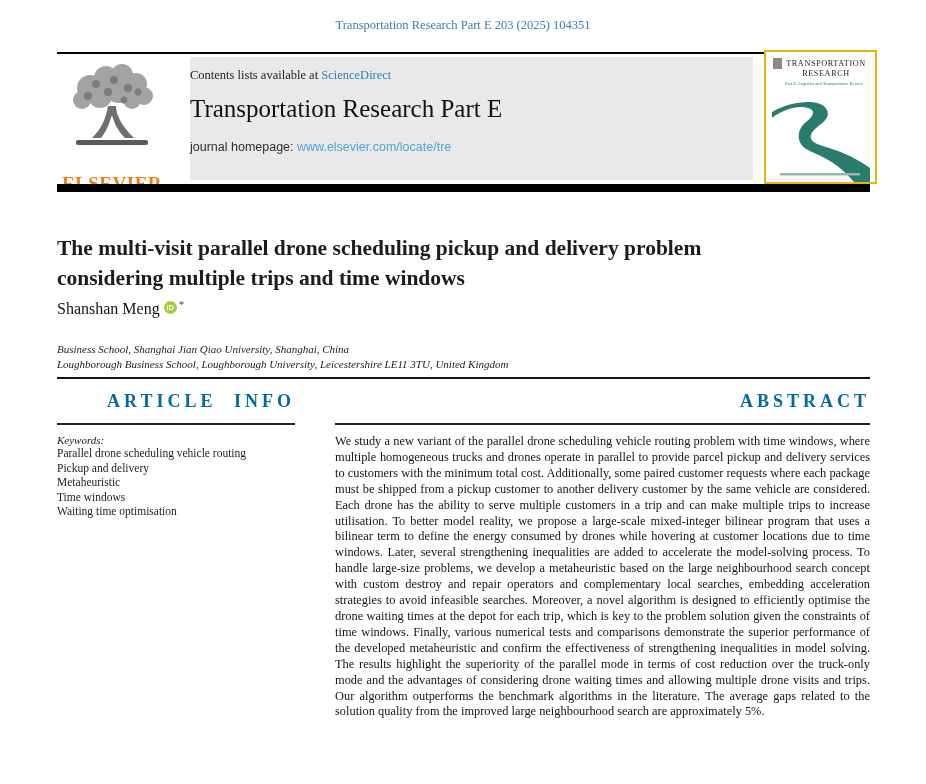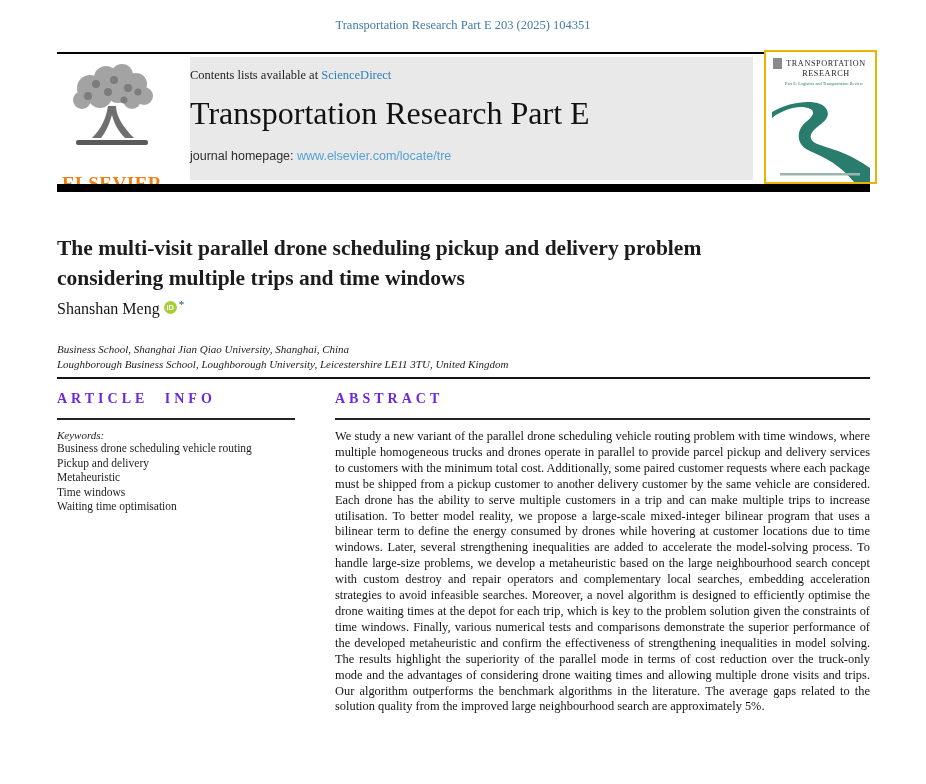--- a/index.html
+++ b/index.html
@@ -18,21 +18,21 @@
     display:block; margin-top:15px; font-size:19px; font-weight:700; color:#f07f13;
     letter-spacing:0.5px; font-family:"Liberation Serif", serif;
   }
 
   .band {
     position:absolute; left:190px; top:57px; width:563px; height:123px;
     background:#e9e9e9; text-align:left;
   }
   .band .contents-line { margin-top:11px; font-size:12.5px; color:#1d1d1d; }
   .band .contents-line .sciencedirect { color:#2f7fb5; text-decoration:none; }
-  .band .journal-title { margin-top:12px; font-size:32px; color:#111; }
+  .band .journal-title { margin-top:12px; font-size:25px; color:#111; }
   .band .homepage-line {
     margin-top:17px; font-size:12.5px; color:#2e2e2e;
     font-family:"Liberation Sans", sans-serif;
   }
   .band .homepage-line .homepage-url { color:#56a0d3; text-decoration:none; }
 
   .cover {
     position:absolute; left:764px; top:50px; width:113px; height:134px;
     border:2px solid #eab308; background:#fff; box-sizing:border-box;
   }
@@ -55,21 +55,21 @@
   .affiliations {
     position:absolute; left:57px; top:342px; font-style:italic;
     font-size:11px; line-height:15px; color:#222;
   }
   .mid-rule { position:absolute; left:57px; top:377px; width:813px; height:2px; background:#151515; }
 
   .columns { position:absolute; left:57px; top:391px; width:813px; display:flex; }
   .left-col { width:238px; margin-right:40px; flex:none; }
   .right-col { flex:1; min-width:0; }
   .col-heading {
-    font-size:14px; font-weight:700; letter-spacing:4px; word-spacing:9px; color:#6d28d9;
+    font-size:18px; font-weight:700; letter-spacing:4px; word-spacing:9px; color:#0369a1;text-align:right;
   }
   .heading-rule { height:2px; background:#222; margin-top:11px; }
   .kw-label { margin-top:9px; font-style:italic; font-size:11px; color:#222; }
   .kw-item { font-size:11.5px; line-height:14.5px; color:#1d1d1d; }
   .abstract-text {
     margin-top:9px; font-size:12.4px; line-height:15.9px;
     text-align:justify; color:#141414;
   }
 </style>
 </head>
@@ -145,21 +145,21 @@
     <div>Loughborough Business School, Loughborough University, Leicestershire LE11 3TU, United Kingdom</div>
   </div>
 
   <div class="mid-rule"></div>
 
   <div class="columns">
     <div class="left-col">
       <div class="col-heading">ARTICLE INFO</div>
       <div class="heading-rule"></div>
       <div class="kw-label">Keywords:</div>
-      <div class="kw-item">Business drone scheduling vehicle routing</div>
+      <div class="kw-item">Parallel drone scheduling vehicle routing</div>
       <div class="kw-item">Pickup and delivery</div>
       <div class="kw-item">Metaheuristic</div>
       <div class="kw-item">Time windows</div>
       <div class="kw-item">Waiting time optimisation</div>
     </div>
     <div class="right-col">
       <div class="col-heading">ABSTRACT</div>
       <div class="heading-rule"></div>
       <div class="abstract-text">We study a new variant of the parallel drone scheduling vehicle routing problem with time windows, where multiple homogeneous trucks and drones operate in parallel to provide parcel pickup and delivery services to customers with the minimum total cost. Additionally, some paired customer requests where each package must be shipped from a pickup customer to another delivery customer by the same vehicle are considered. Each drone has the ability to serve multiple customers in a trip and can make multiple trips to increase utilisation. To better model reality, we propose a large-scale mixed-integer bilinear program that uses a bilinear term to define the energy consumed by drones while hovering at customer locations due to time windows. Later, several strengthening inequalities are added to accelerate the model-solving process. To handle large-size problems, we develop a metaheuristic based on the large neighbourhood search concept with custom destroy and repair operators and complementary local searches, embedding acceleration strategies to avoid infeasible searches. Moreover, a novel algorithm is designed to efficiently optimise the drone waiting times at the depot for each trip, which is key to the problem solution given the constraints of time windows. Finally, various numerical tests and comparisons demonstrate the superior performance of the developed metaheuristic and confirm the effectiveness of strengthening inequalities in model solving. The results highlight the superiority of the parallel mode in terms of cost reduction over the truck-only mode and the advantages of considering drone waiting times and allowing multiple drone visits and trips. Our algorithm outperforms the benchmark algorithms in the literature. The average gaps related to the solution quality from the improved large neighbourhood search are approximately 5%.</div>
     </div>

